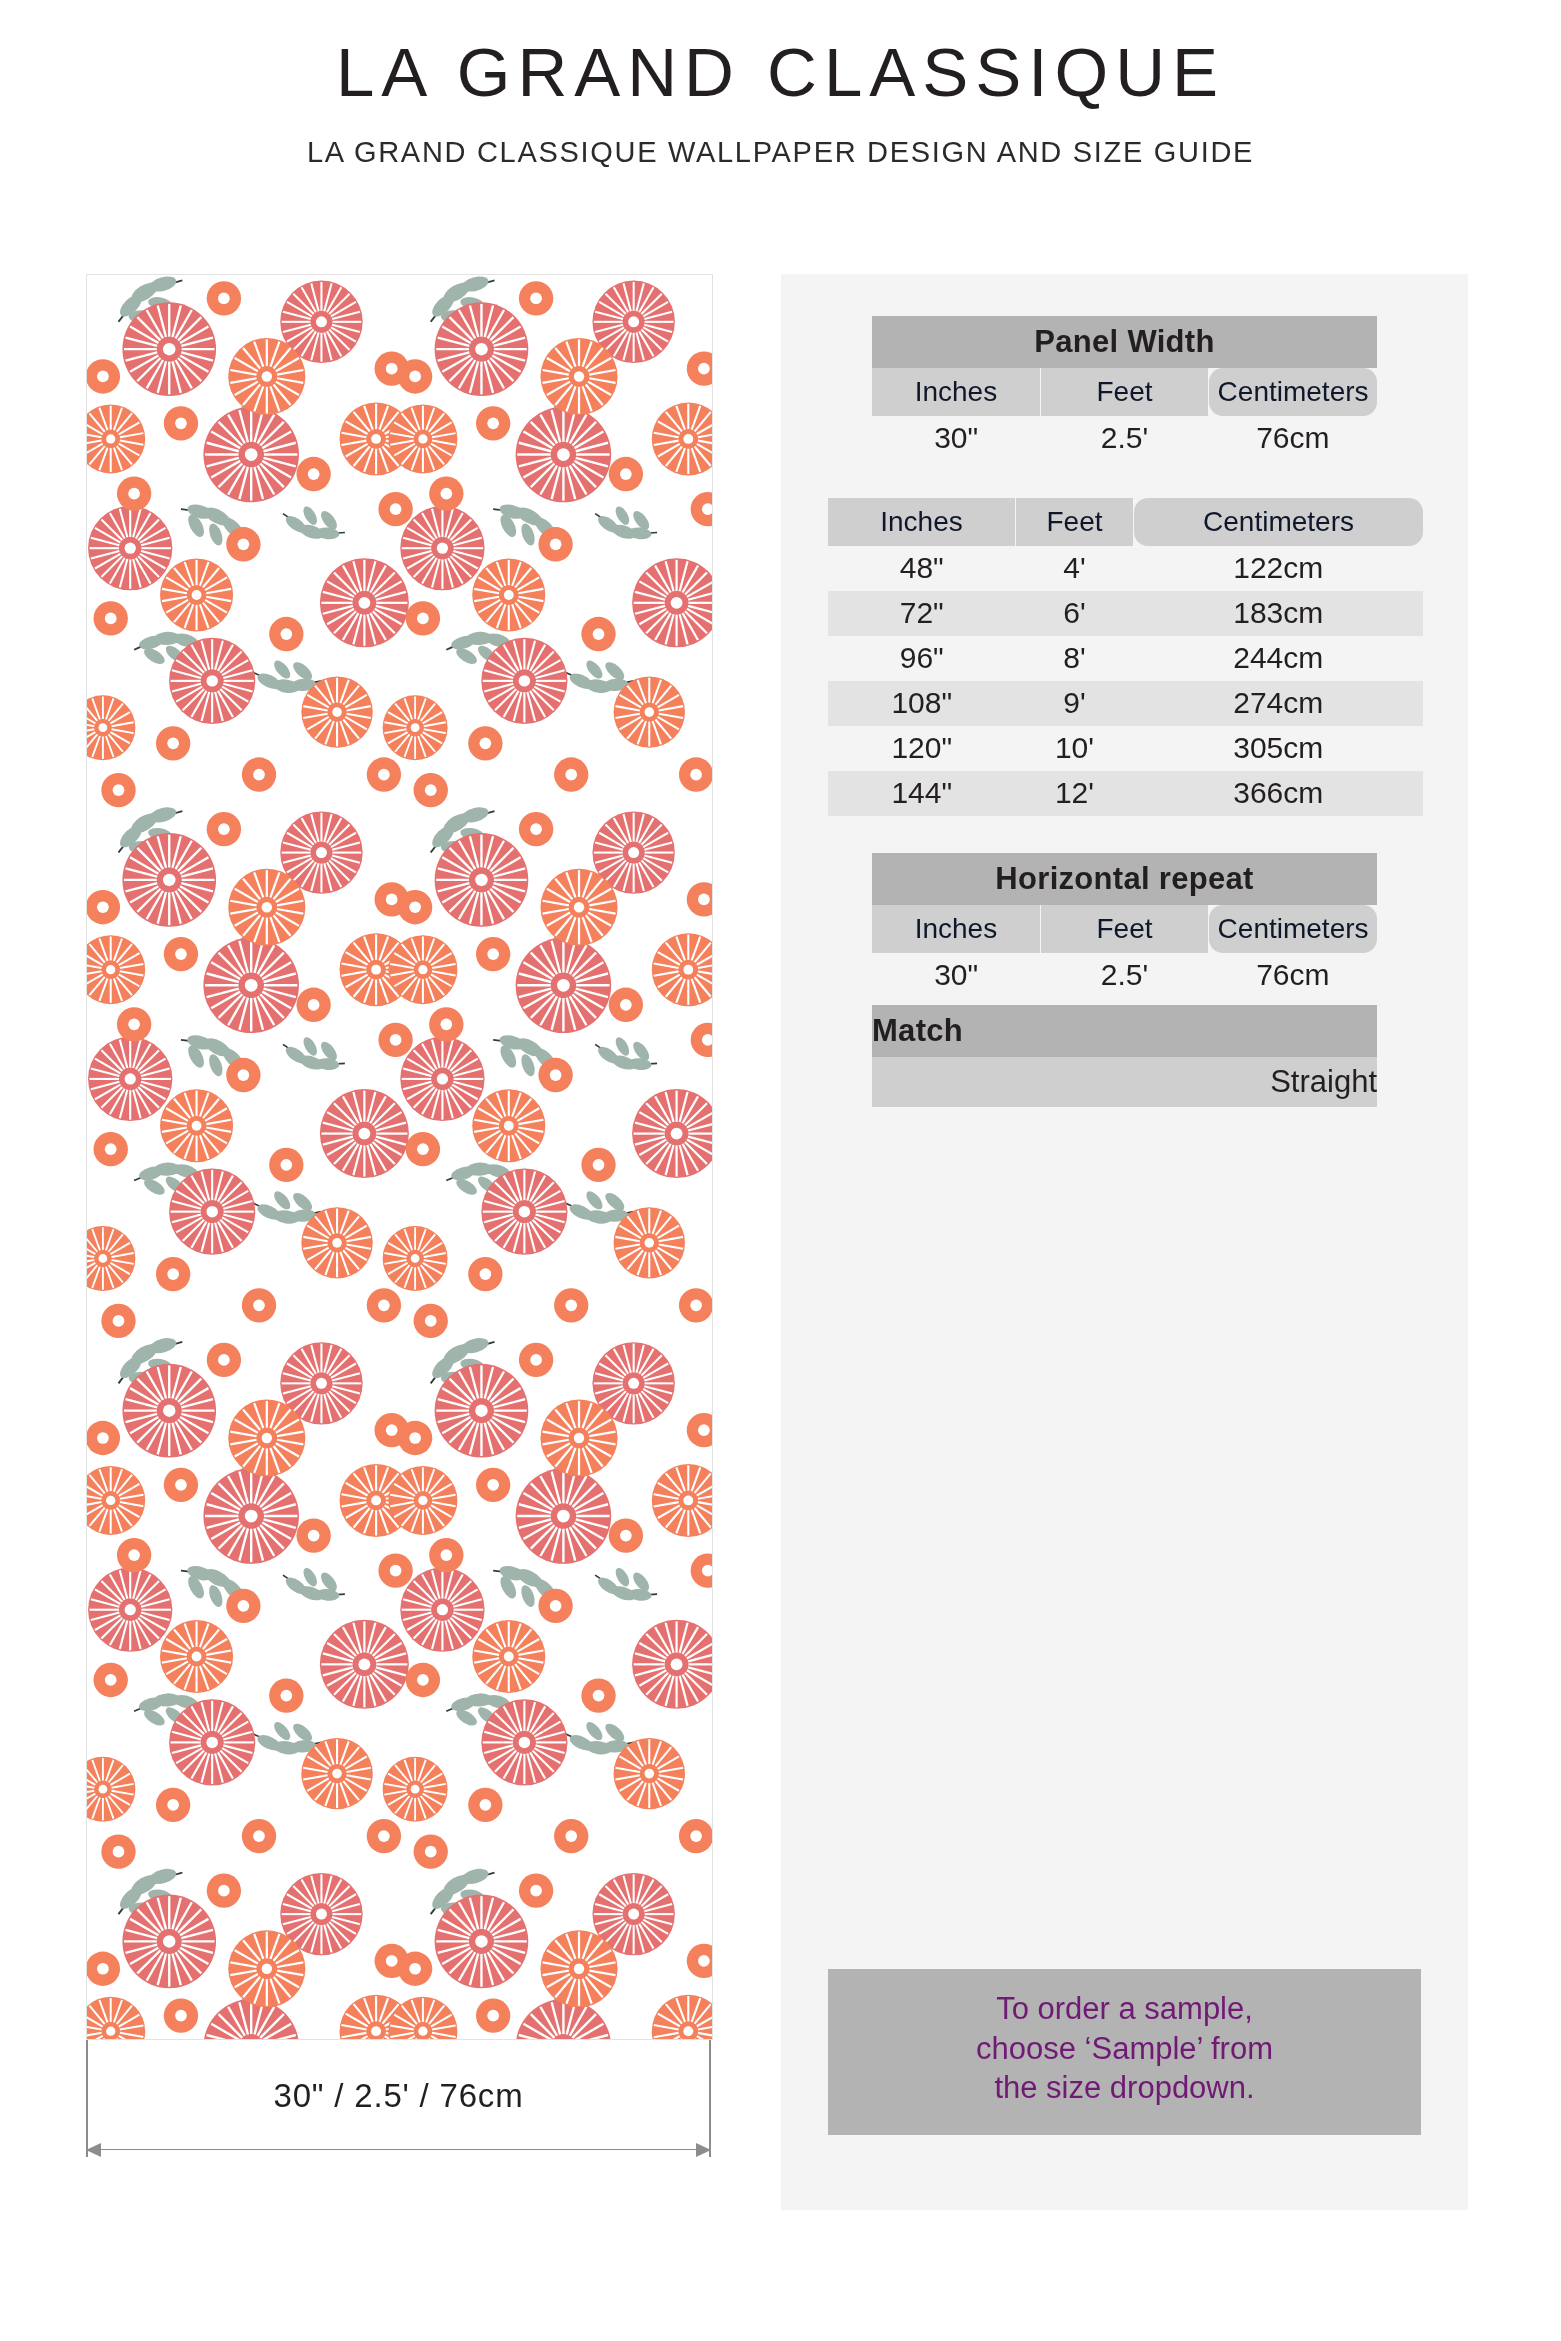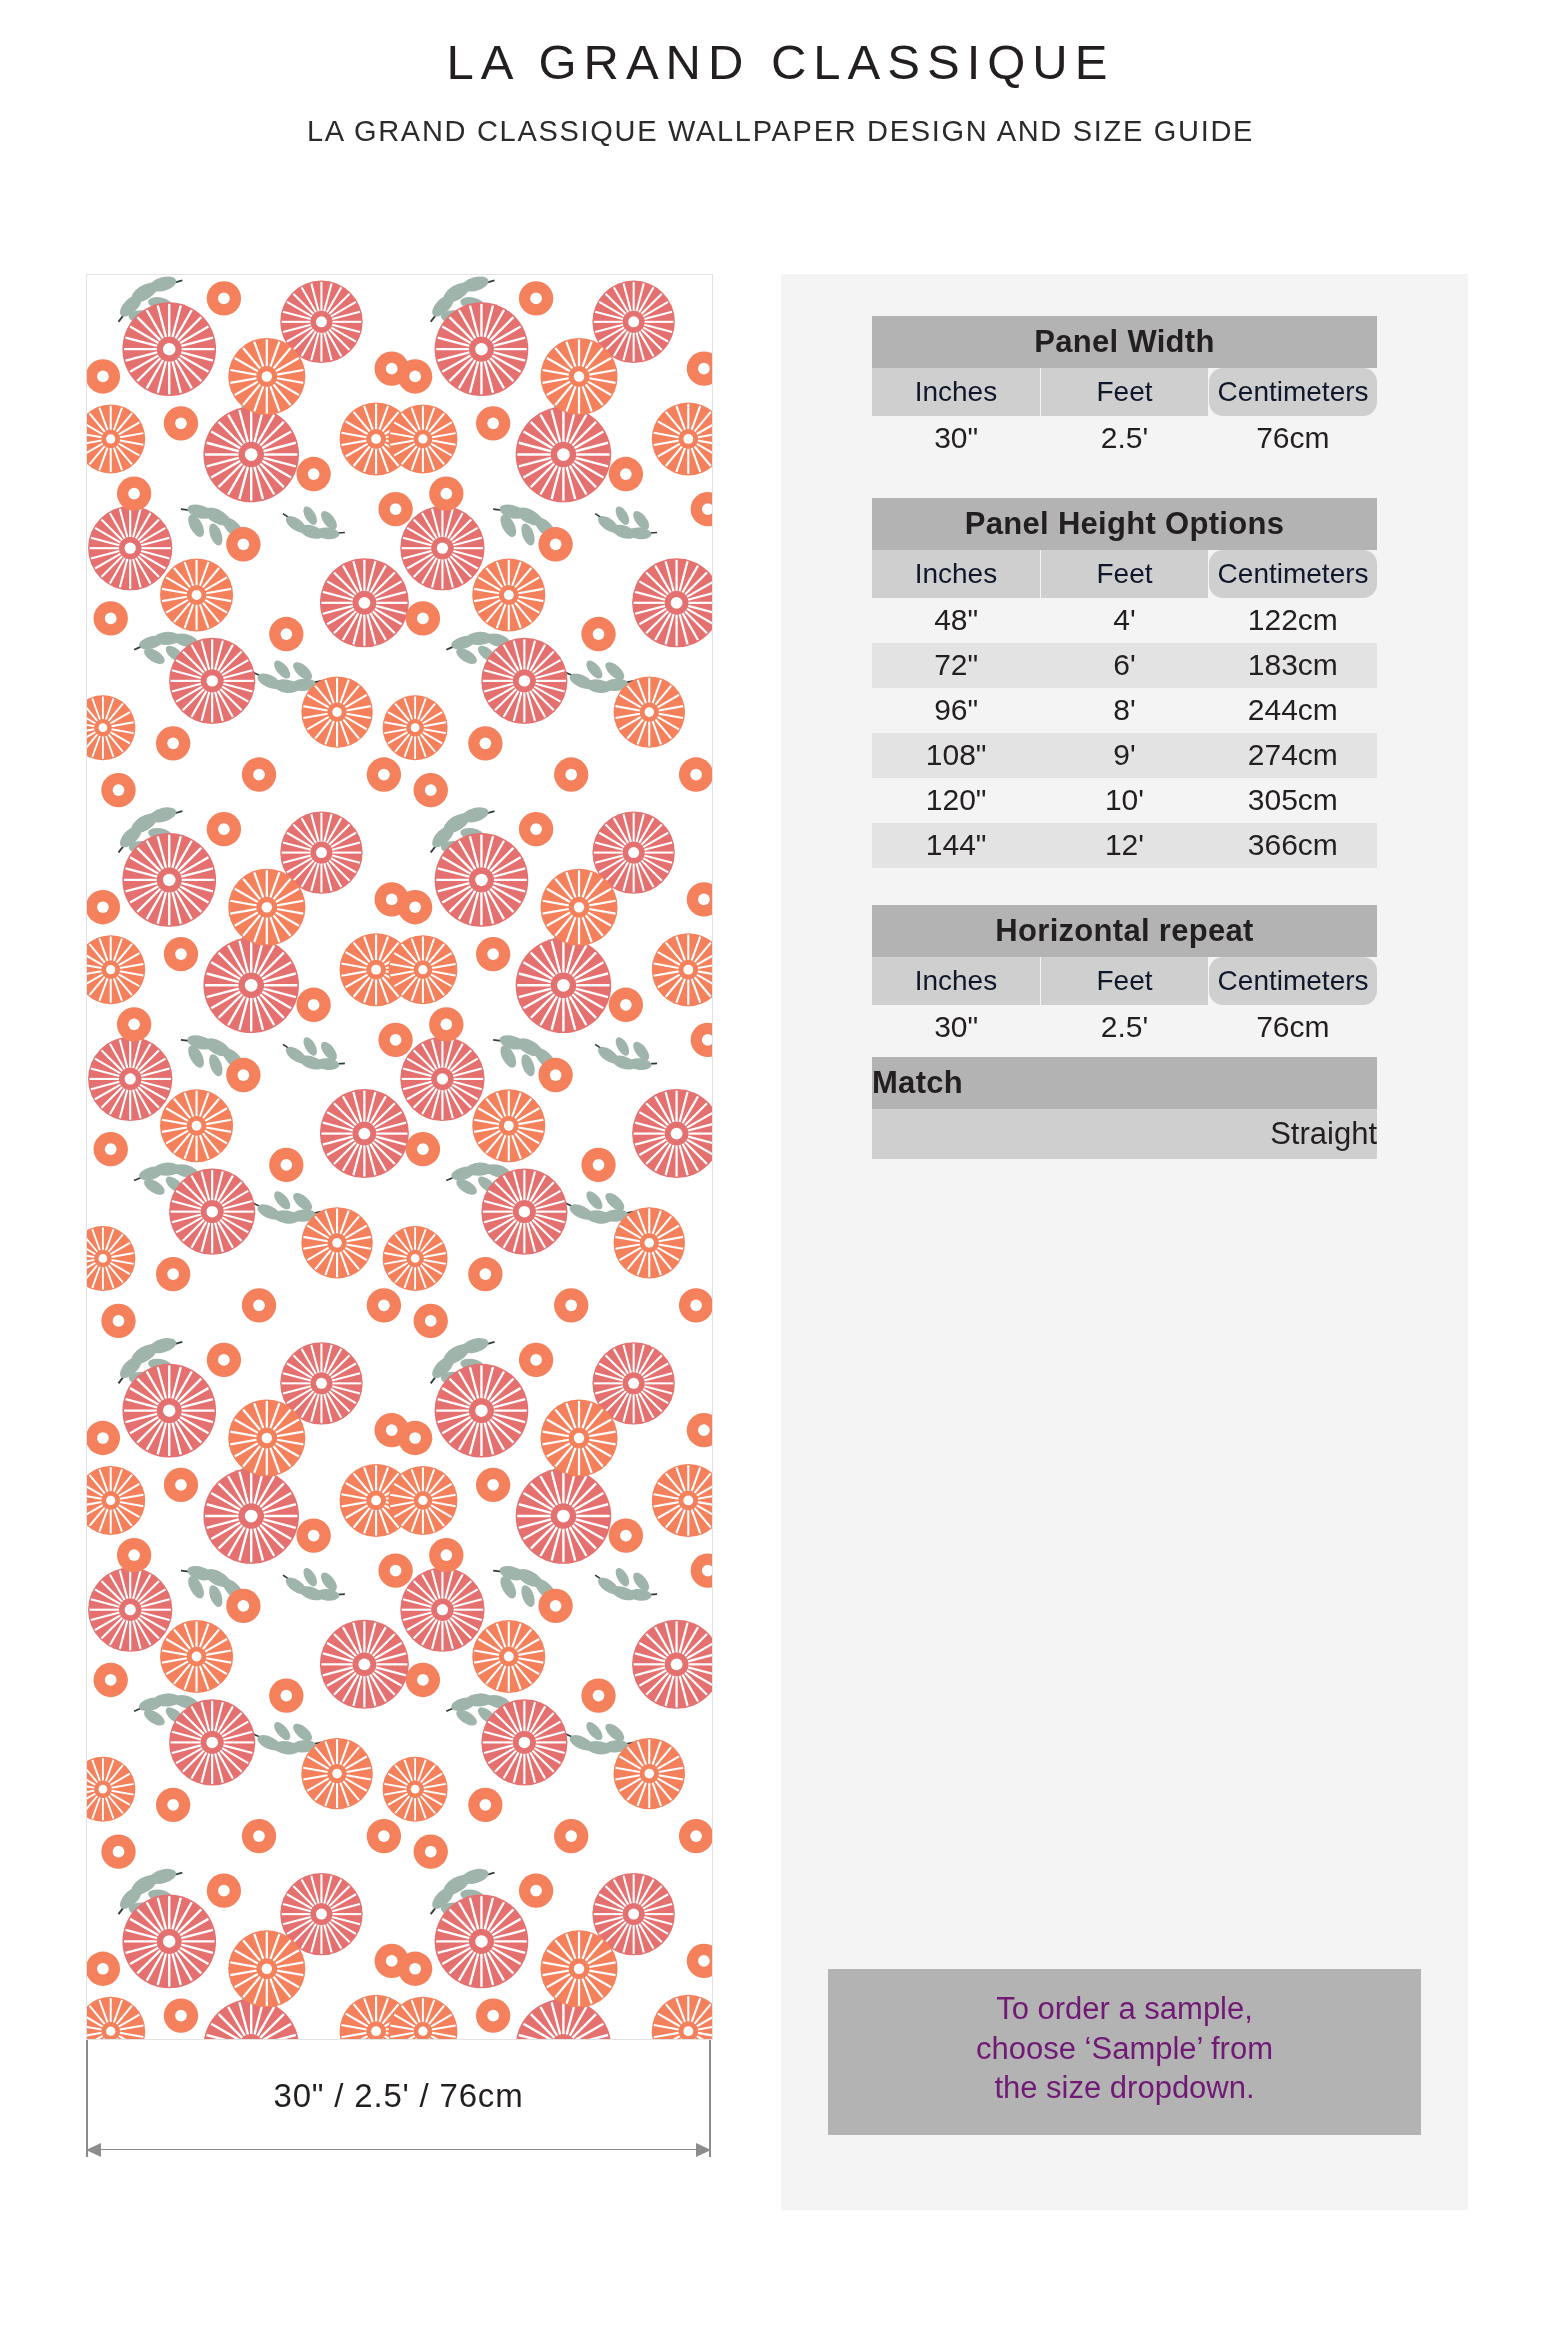--- a/index.html
+++ b/index.html
@@ -20,21 +20,21 @@
     height: 2342px;
     box-sizing: border-box;
   }
 
   
   .header {
     padding-top: 37px;
     text-align: center;
   }
   .brand-title {
-    font-size: 49px;
+    font-size: 69px;
     letter-spacing: 7px;
     font-weight: 400;
     line-height: 1.05;
     color: #231f20;
     white-space: nowrap;
   }
   .brand-sub {
     margin-top: 26.5px;
     font-size: 29px;
     letter-spacing: 1.7px;
@@ -464,23 +464,20 @@
           <td>2.5'</td>
           <td>76cm</td>
         </tr>
       </tbody>
         </table>
 
       <div class="sec-gap"></div>
 
       <table class="table">
         <tbody>
-            <tr>
-              <td class="band-head" colspan="3">Panel Height Options</td>
-            </tr>
         <tr class="band-sub">
           <td class="col-in">Inches</td>
           <td class="col-ft">Feet</td>
           <td class="col-cm">Centimeters</td>
         </tr>
         <tr class="row-light">
           <td>48"</td>
           <td>4'</td>
           <td>122cm</td>
         </tr>

